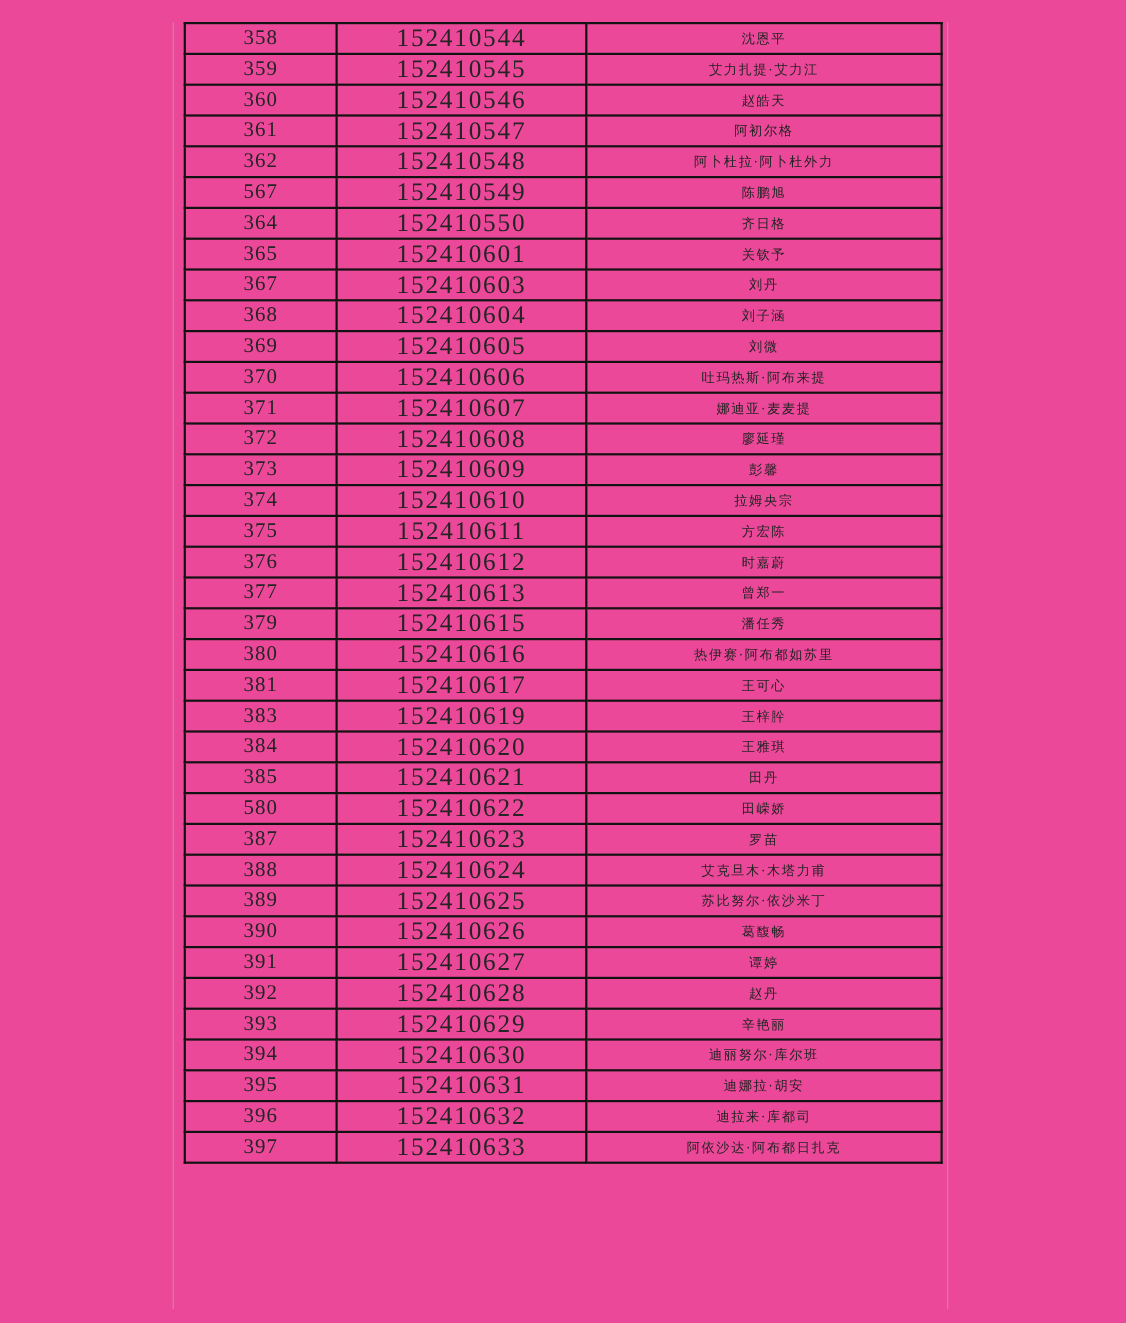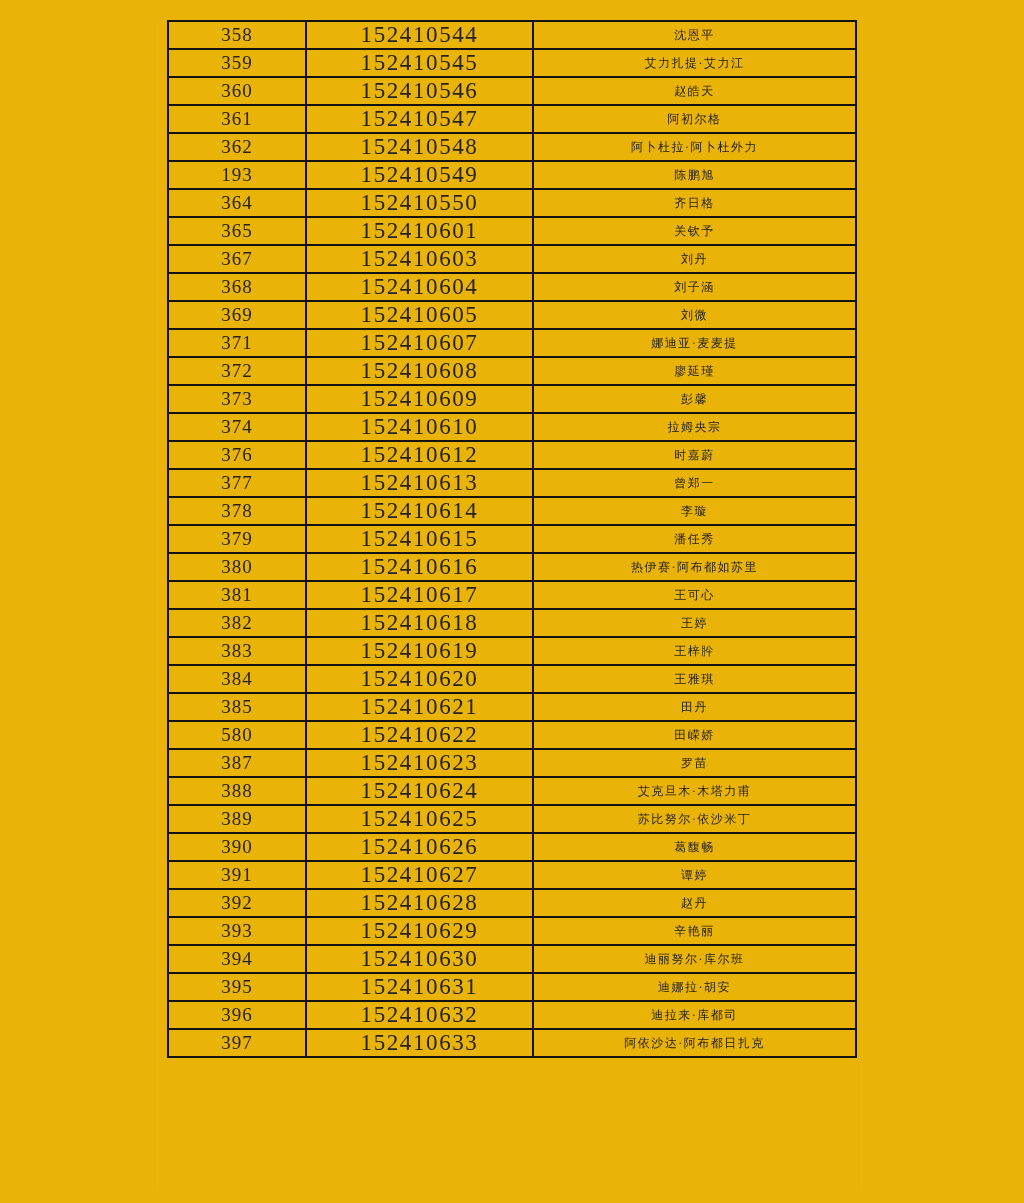--- a/index.html
+++ b/index.html
@@ -4,21 +4,21 @@
 <style>
   html, body {
     margin: 0;
     padding: 0;
     background: #ffffff;
   }
   .page {
     position: relative;
     width: 1024px;
     height: 1203px;
-    background: #eab308;
+    background: #ec4899;
     font-family: "Liberation Serif", "DejaVu Serif", serif;
     overflow: hidden;
   }
   table.roster {
     position: absolute;
     left: 167px;
     top: 20px;
     width: 688px;
     border-collapse: collapse;
     table-layout: fixed;
@@ -93,21 +93,21 @@
           <td class="seq-cell">361</td>
           <td class="id-cell">152410547</td>
           <td class="name-cell">阿初尔格</td>
         </tr>
         <tr>
           <td class="seq-cell">362</td>
           <td class="id-cell">152410548</td>
           <td class="name-cell">阿卜杜拉·阿卜杜外力</td>
         </tr>
         <tr>
-          <td class="seq-cell">193</td>
+          <td class="seq-cell">567</td>
           <td class="id-cell">152410549</td>
           <td class="name-cell">陈鹏旭</td>
         </tr>
         <tr>
           <td class="seq-cell">364</td>
           <td class="id-cell">152410550</td>
           <td class="name-cell">齐日格</td>
         </tr>
         <tr>
           <td class="seq-cell">365</td>
@@ -123,73 +123,73 @@
           <td class="seq-cell">368</td>
           <td class="id-cell">152410604</td>
           <td class="name-cell">刘子涵</td>
         </tr>
         <tr>
           <td class="seq-cell">369</td>
           <td class="id-cell">152410605</td>
           <td class="name-cell">刘微</td>
         </tr>
         <tr>
+          <td class="seq-cell">370</td>
+          <td class="id-cell">152410606</td>
+          <td class="name-cell">吐玛热斯·阿布来提</td>
+        </tr>
+        <tr>
           <td class="seq-cell">371</td>
           <td class="id-cell">152410607</td>
           <td class="name-cell">娜迪亚·麦麦提</td>
         </tr>
         <tr>
           <td class="seq-cell">372</td>
           <td class="id-cell">152410608</td>
           <td class="name-cell">廖延瑾</td>
         </tr>
         <tr>
           <td class="seq-cell">373</td>
           <td class="id-cell">152410609</td>
           <td class="name-cell">彭馨</td>
         </tr>
         <tr>
           <td class="seq-cell">374</td>
           <td class="id-cell">152410610</td>
           <td class="name-cell">拉姆央宗</td>
         </tr>
         <tr>
+          <td class="seq-cell">375</td>
+          <td class="id-cell">152410611</td>
+          <td class="name-cell">方宏陈</td>
+        </tr>
+        <tr>
           <td class="seq-cell">376</td>
           <td class="id-cell">152410612</td>
           <td class="name-cell">时嘉蔚</td>
         </tr>
         <tr>
           <td class="seq-cell">377</td>
           <td class="id-cell">152410613</td>
           <td class="name-cell">曾郑一</td>
         </tr>
         <tr>
-          <td class="seq-cell">378</td>
-          <td class="id-cell">152410614</td>
-          <td class="name-cell">李璇</td>
-        </tr>
-        <tr>
           <td class="seq-cell">379</td>
           <td class="id-cell">152410615</td>
           <td class="name-cell">潘任秀</td>
         </tr>
         <tr>
           <td class="seq-cell">380</td>
           <td class="id-cell">152410616</td>
           <td class="name-cell">热伊赛·阿布都如苏里</td>
         </tr>
         <tr>
           <td class="seq-cell">381</td>
           <td class="id-cell">152410617</td>
           <td class="name-cell">王可心</td>
-        </tr>
-        <tr>
-          <td class="seq-cell">382</td>
-          <td class="id-cell">152410618</td>
-          <td class="name-cell">王婷</td>
         </tr>
         <tr>
           <td class="seq-cell">383</td>
           <td class="id-cell">152410619</td>
           <td class="name-cell">王梓肸</td>
         </tr>
         <tr>
           <td class="seq-cell">384</td>
           <td class="id-cell">152410620</td>
           <td class="name-cell">王雅琪</td>

